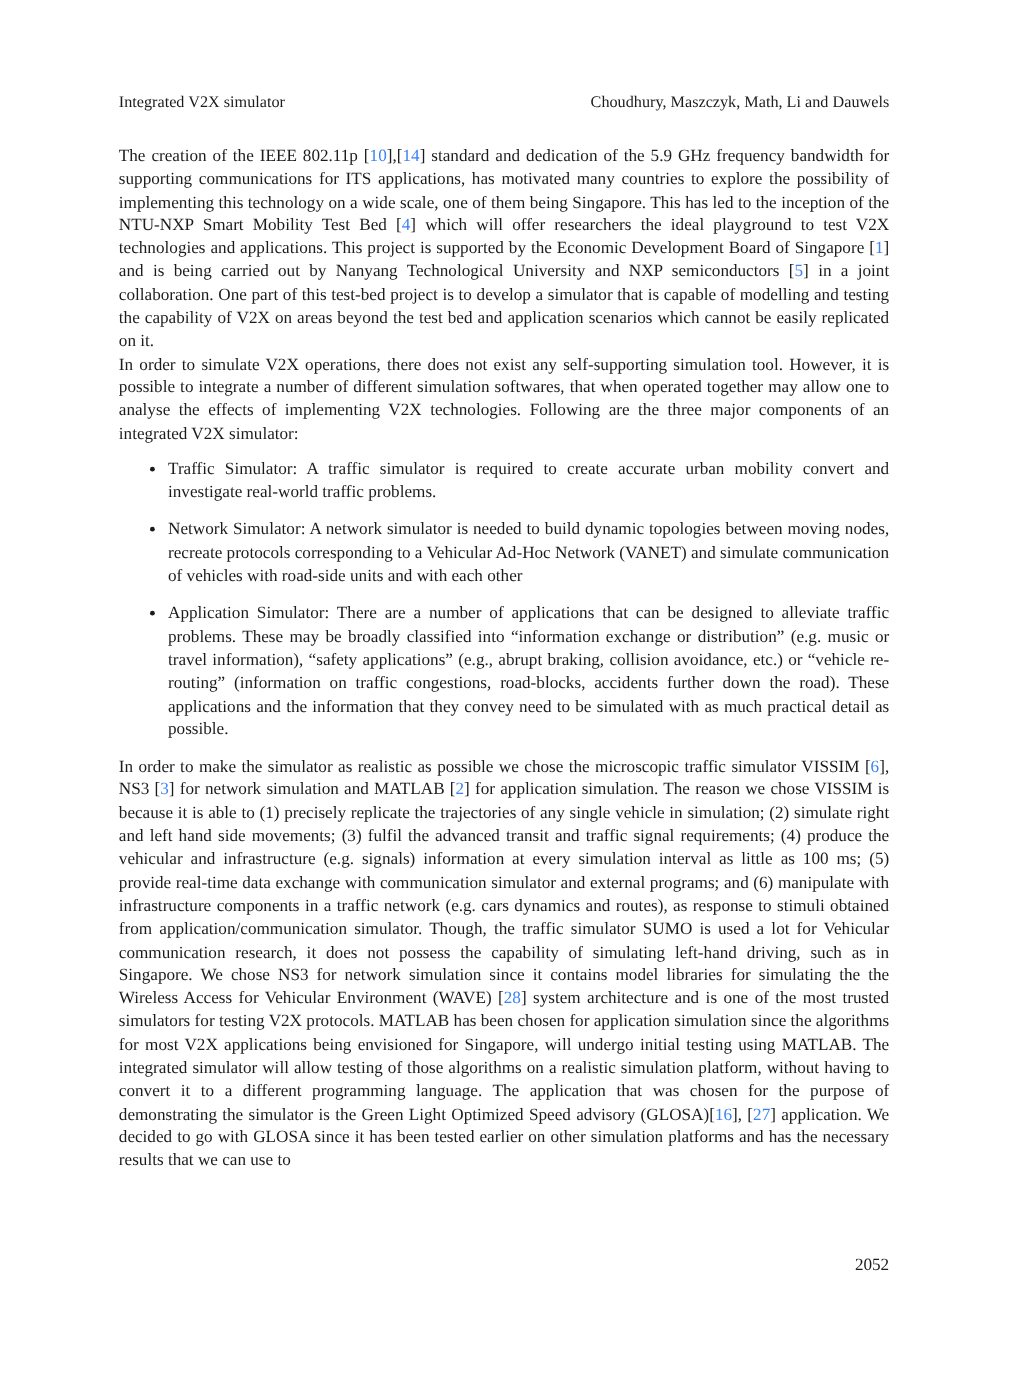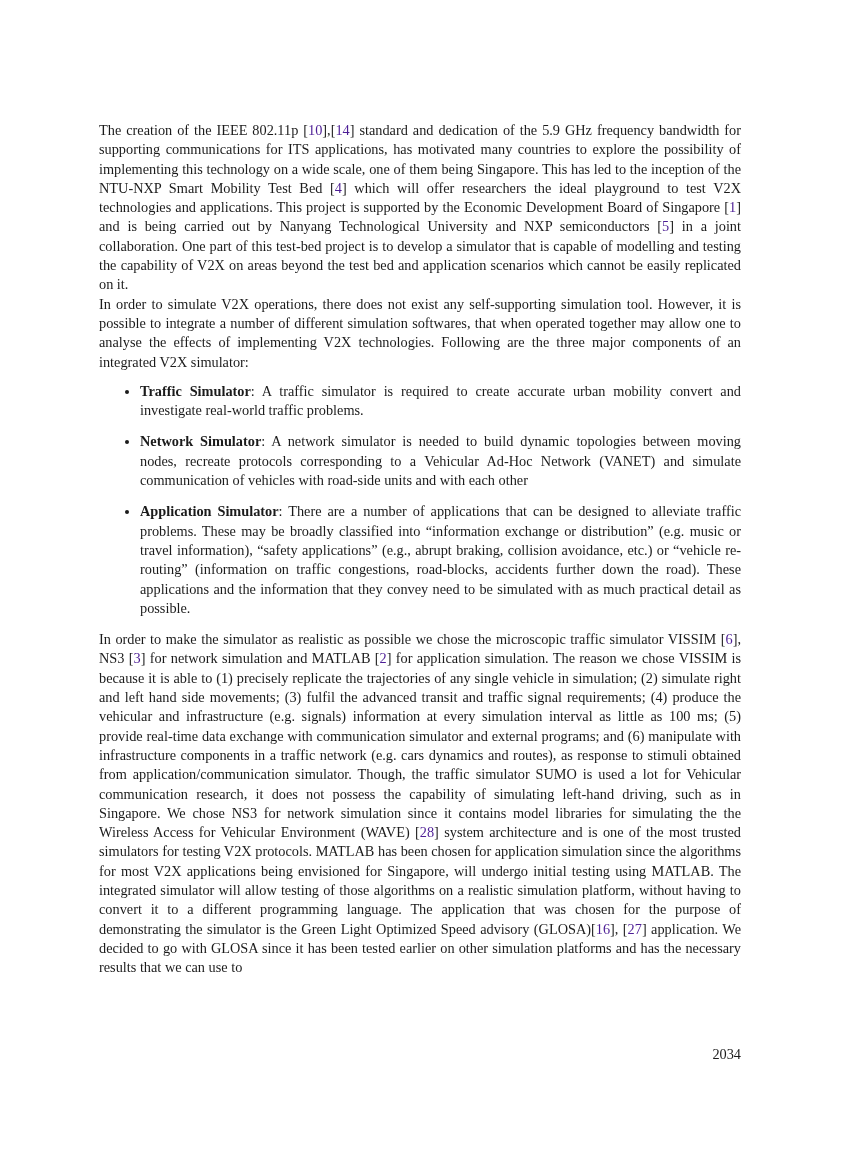--- a/index.html
+++ b/index.html
@@ -37,48 +37,52 @@
   }
   .para { margin: 0; }
   .para.after-list { }
   .bullet-list {
     margin: 10px 0 12px 0;
     padding-left: 41px;
     list-style: disc outside;
   }
   .bullet-list li { margin-bottom: 12px; }
   .bullet-list li:last-child { margin-bottom: 0; }
-  .seg-bold { font-weight: bold; }
-  .seg-cite { color: #4c1d95; text-decoration: none; }
+  .seg-bold { font-weight: normal; }
+  .seg-cite { color: #3b82f6; text-decoration: none; }
   .footer {
     position: absolute;
     top: 1046px;
     left: 99px;
     width: 642px;
     text-align: right;
     font-size: 14.3px;
   }
 </style>
 </head>
 <body>
 
 <div class="page">
 
+  <div class="running-header">
+    <span>Integrated V2X simulator</span>
+    <span>Choudhury, Maszczyk, Math, Li and Dauwels</span>
+  </div>
 
   <div class="content">
     <p class="para"><span>The creation of the IEEE 802.11p [</span><span class="seg-cite">10</span><span>],[</span><span class="seg-cite">14</span><span>] standard and dedication of the 5.9 GHz frequency bandwidth for supporting communications for ITS applications, has motivated many countries to explore the possibility of implementing this technology on a wide scale, one of them being Singapore. This has led to the inception of the NTU-NXP Smart Mobility Test Bed [</span><span class="seg-cite">4</span><span>] which will offer researchers the ideal playground to test V2X technologies and applications. This project is supported by the Economic Development Board of Singapore [</span><span class="seg-cite">1</span><span>] and is being carried out by Nanyang Technological University and NXP semiconductors [</span><span class="seg-cite">5</span><span>] in a joint collaboration. One part of this test-bed project is to develop a simulator that is capable of modelling and testing the capability of V2X on areas beyond the test bed and application scenarios which cannot be easily replicated on it.</span></p>
 
     <p class="para"><span>In order to simulate V2X operations, there does not exist any self-supporting simulation tool. However, it is possible to integrate a number of different simulation softwares, that when operated together may allow one to analyse the effects of implementing V2X technologies. Following are the three major components of an integrated V2X simulator:</span></p>
 
     <ul class="bullet-list">
       <li><span class="seg-bold">Traffic Simulator</span><span>: A traffic simulator is required to create accurate urban mobility convert and investigate real-world traffic problems.</span></li>
       <li><span class="seg-bold">Network Simulator</span><span>: A network simulator is needed to build dynamic topologies between moving nodes, recreate protocols corresponding to a Vehicular Ad-Hoc Network (VANET) and simulate communication of vehicles with road-side units and with each other</span></li>
       <li><span class="seg-bold">Application Simulator</span><span>: There are a number of applications that can be designed to alleviate traffic problems. These may be broadly classified into “information exchange or distribution” (e.g. music or travel information), “safety applications” (e.g., abrupt braking, collision avoidance, etc.) or “vehicle re-routing” (information on traffic congestions, road-blocks, accidents further down the road). These applications and the information that they convey need to be simulated with as much practical detail as possible.</span></li>
     </ul>
 
     <p class="para after-list"><span>In order to make the simulator as realistic as possible we chose the microscopic traffic simulator VISSIM [</span><span class="seg-cite">6</span><span>], NS3 [</span><span class="seg-cite">3</span><span>] for network simulation and MATLAB [</span><span class="seg-cite">2</span><span>] for application simulation. The reason we chose VISSIM is because it is able to (1) precisely replicate the trajectories of any single vehicle in simulation; (2) simulate right and left hand side movements; (3) fulfil the advanced transit and traffic signal requirements; (4) produce the vehicular and infrastructure (e.g. signals) information at every simulation interval as little as 100 ms; (5) provide real-time data exchange with communication simulator and external programs; and (6) manipulate with infrastructure components in a traffic network (e.g. cars dynamics and routes), as response to stimuli obtained from application/communication simulator. Though, the traffic simulator SUMO is used a lot for Vehicular communication research, it does not possess the capability of simulating left-hand driving, such as in Singapore. We chose NS3 for network simulation since it contains model libraries for simulating the the Wireless Access for Vehicular Environment (WAVE) [</span><span class="seg-cite">28</span><span>] system architecture and is one of the most trusted simulators for testing V2X protocols. MATLAB has been chosen for application simulation since the algorithms for most V2X applications being envisioned for Singapore, will undergo initial testing using MATLAB. The integrated simulator will allow testing of those algorithms on a realistic simulation platform, without having to convert it to a different programming language. The application that was chosen for the purpose of demonstrating the simulator is the Green Light Optimized Speed advisory (GLOSA)[</span><span class="seg-cite">16</span><span>], [</span><span class="seg-cite">27</span><span>] application. We decided to go with GLOSA since it has been tested earlier on other simulation platforms and has the necessary results that we can use to</span></p>
   </div>
 
   <div class="footer">
-    <span>2034</span>
+    <span>2052</span>
   </div>
 
 </div>
 
 </body></html>

